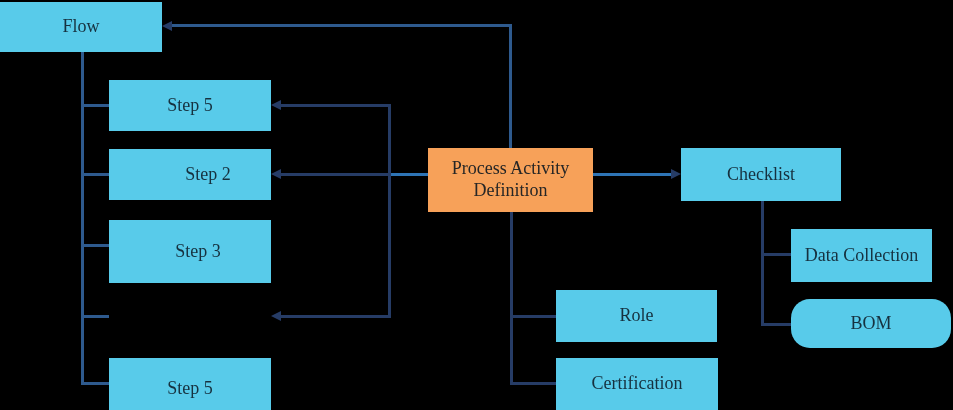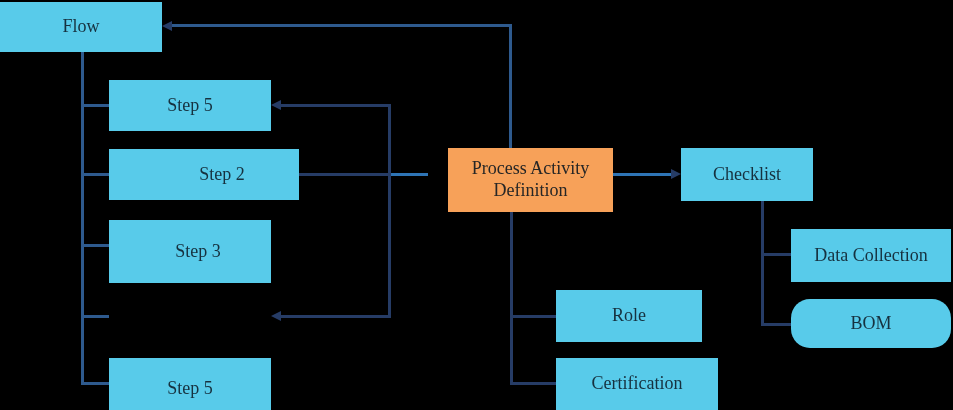--- a/index.html
+++ b/index.html
@@ -17,21 +17,20 @@
     background:var(--node-fill,#58cbea);
     color:var(--node-text,#16313f);
     font-size:18px;
     line-height:1.2;
     box-sizing:border-box;
   }
   .node.center{
     background:var(--center-fill,#f7a159);
     color:var(--center-text,#262626);
     padding:0 9px;
-    margin-left:20px;
   }
   .hline,.vline{position:absolute;}
   .hline{height:3px;}
   .vline{width:3px;}
   .c-mid{background:var(--line-mid,#2e5a8e);}
   .c-navy{background:var(--line-navy,#263c66);}
   .c-bright{background:var(--line-bright,#2e74b5);}
   .arrow{position:absolute;width:0;height:0;}
   .arrow.left{
     border-top:5px solid transparent;
@@ -77,32 +76,32 @@
   <div class="hline c-navy" style="left:510px;top:382px;width:46px;"></div>
 
   <div class="vline c-navy" style="left:761px;top:201px;height:125px;"></div>
   <div class="hline c-navy" style="left:761px;top:253px;width:30px;"></div>
   <div class="hline c-navy" style="left:761px;top:323px;width:30px;"></div>
 
   <div class="node" style="left:0;top:2px;width:162px;height:50px;">Flow</div>
 
   <div class="node" style="left:109px;top:80px;width:162px;height:51px;">Step 5</div>
 
-  <div class="node" style="left:109px;top:149px;width:190px;height:51px;padding-left:36px;">Step 2</div>
+  <div class="node" style="left:109px;top:149px;width:162px;height:51px;padding-left:36px;">Step 2</div>
 
   <div class="node" style="left:109px;top:220px;width:162px;height:63px;padding-left:16px;">Step 3</div>
 
 
   <div class="node" style="left:109px;top:358px;width:162px;height:62px;">Step 5</div>
 
   <div class="node center" style="left:428px;top:148px;width:165px;height:64px;">Process Activity Definition</div>
 
-  <div class="node" style="left:681px;top:148px;width:132px;height:53px;">Checklist</div>
+  <div class="node" style="left:681px;top:148px;width:160px;height:53px;">Checklist</div>
 
-  <div class="node" style="left:791px;top:229px;width:160px;height:53px;">Data Collection</div>
+  <div class="node" style="left:791px;top:229px;width:141px;height:53px;">Data Collection</div>
 
   <div class="node" style="left:791px;top:299px;width:160px;height:49px;border-radius:19px;">BOM</div>
 
-  <div class="node" style="left:556px;top:290px;width:146px;height:52px;">Role</div>
+  <div class="node" style="left:556px;top:290px;width:161px;height:52px;">Role</div>
 
   <div class="node" style="left:556px;top:358px;width:162px;height:52px;">Certification</div>
 
 </div>
 
 </body></html>

